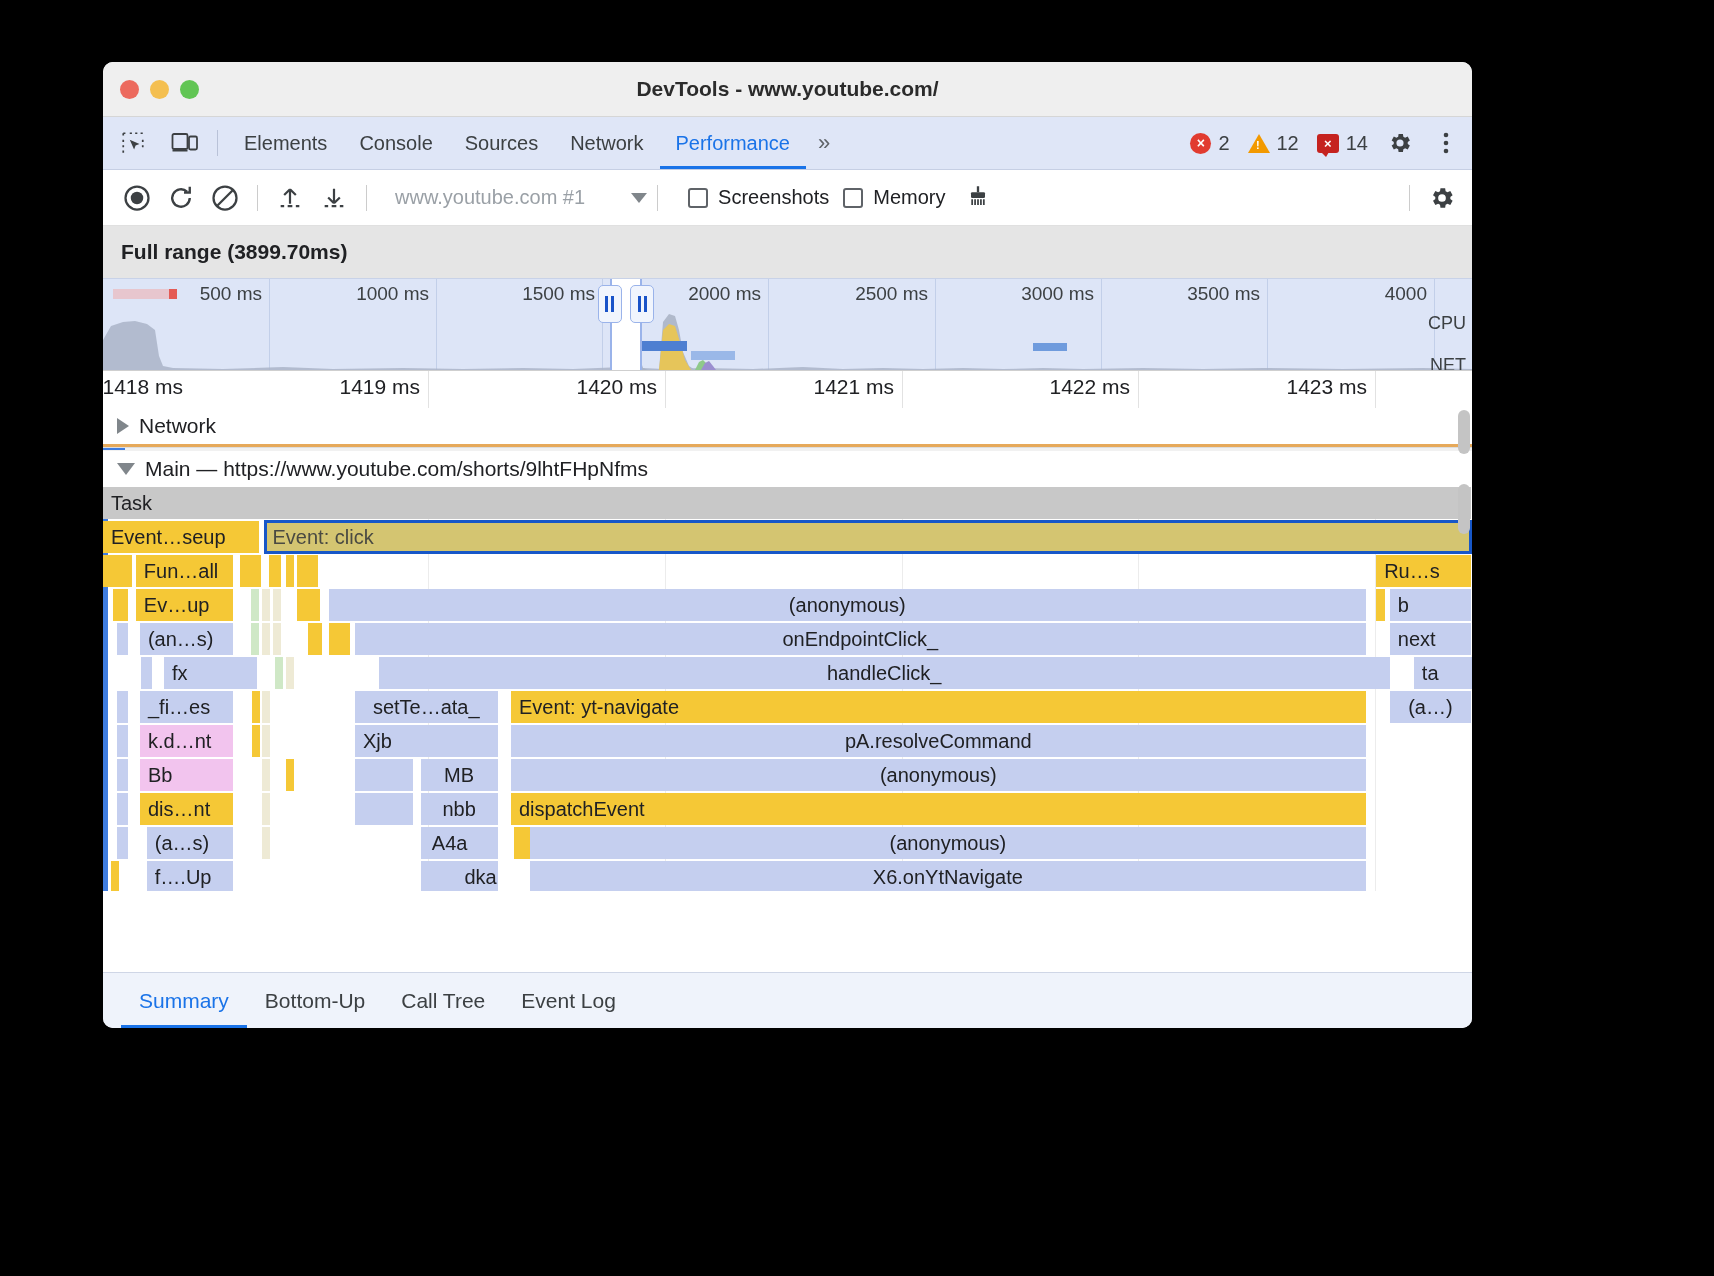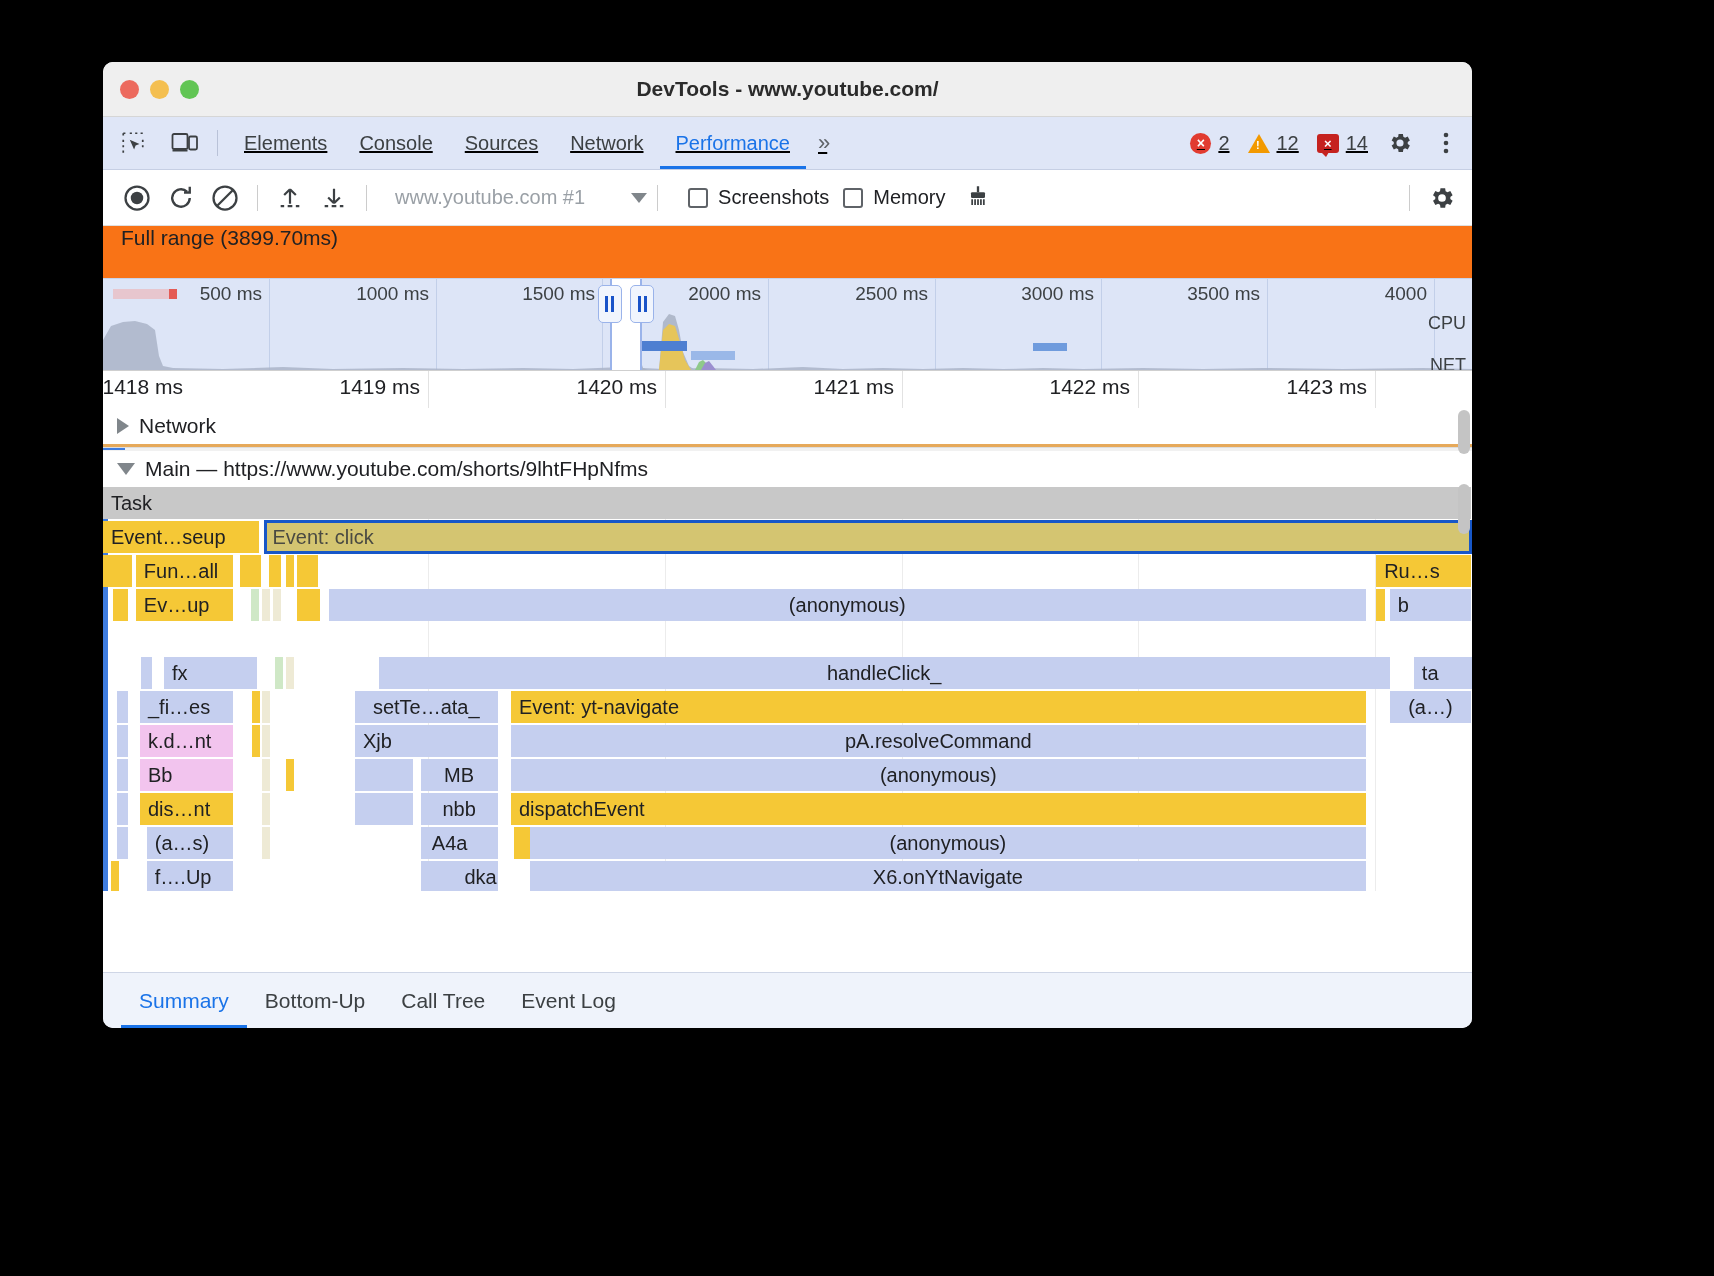--- a/index.html
+++ b/index.html
@@ -40,21 +40,20 @@
     pointer-events: none;
   }
 
   
   .tabbar {
     height: 53px;
     background: #dfe6f7;
     display: flex; align-items: center;
     border-bottom: 1px solid #c6cfe4;
     position: relative;
-    text-decoration: underline;
   }
   .tb-icon {
     width: 44px; height: 40px; margin-left: 8px;
     display: flex; align-items: center; justify-content: center;
     color: #3c4043;
   }
   .tb-sep {
     width: 1px; height: 26px; background: #b9c2d8; margin: 0 10px;
   }
   .tab {
@@ -121,23 +120,24 @@
   .cbgroup { display: flex; align-items: center; gap: 10px; margin-left: 20px; }
   .cbox {
     width: 20px; height: 20px; border: 2px solid #5f6368; border-radius: 3px;
     background: #fff;
   }
   .cblabel { font-size: 20px; color: #202124; }
   .pb-right { margin-left: auto; display: flex; align-items: center; }
 
   
   .fullrange {
-    height: 52px; display: flex; align-items: flex-start;
+    height: 52px; display: flex; align-items: center;
     padding-left: 18px; font-size: 21px; color: #202124;
-    background: #f97316;
+    background: #e5e5e5;
+    font-weight: bold;
   }
 
   
   .overview {
     position: relative; height: 92px; background: #dde5f7;
     border-top: 1px solid #c8d2e8; overflow: hidden;
   }
   .ov-grid { position: absolute; inset: 0; }
   .ov-gl { position: absolute; top: 0; bottom: 0; width: 1px; background: #c2cfe9; }
   .ov-lbl {
@@ -477,20 +477,31 @@
         <div class="fb yellow" style="left: 9.583px; width: 15.428px;"></div>
         <div class="fb yellow" style="left: 32.856px; width: 97.568px;">Ev…up</div>
         <div class="fb green" style="left: 147.852px; width: 4.476px;"></div>
         <div class="fb cream" style="left: 158.804px; width: 3.107px;"></div>
         <div class="fb cream" style="left: 169.756px; width: 3.107px;"></div>
         <div class="fb yellow" style="left: 194.398px; width: 22.273px;"></div>
         <div class="fb blue c" style="left: 225.885px; width: 1036.7px;">(anonymous)</div>
         <div class="fb yellow" style="left: 1273.17px; width: 8.583px;"></div>
         <div class="fb blue" style="left: 1286.86px; width: 81.14px;">b</div>
       </div>
+      <div class="frow" style="top: 136px;">
+        <div class="fb blue" style="left: 13.69px; width: 11.321px;"></div>
+        <div class="fb blue" style="left: 36.963px; width: 93.461px;">(an…s)</div>
+        <div class="fb green" style="left: 147.852px; width: 4.476px;"></div>
+        <div class="fb cream" style="left: 158.804px; width: 3.107px;"></div>
+        <div class="fb cream" style="left: 169.756px; width: 3.107px;"></div>
+        <div class="fb yellow" style="left: 205.35px; width: 14.059px;"></div>
+        <div class="fb yellow" style="left: 225.885px; width: 20.904px;"></div>
+        <div class="fb blue c" style="left: 251.896px; width: 1010.69px;">onEndpointClick_</div>
+        <div class="fb blue" style="left: 1286.86px; width: 81.14px;">next</div>
+      </div>
       <div class="frow" style="top: 170px; margin-left: 24px;">
         <div class="fb blue" style="left: 13.69px; width: 11.321px;"></div>
         <div class="fb blue" style="left: 36.963px; width: 93.461px;">fx</div>
         <div class="fb green" style="left: 147.852px; width: 4.476px;"></div>
         <div class="fb cream" style="left: 158.804px; width: 3.107px;"></div>
         <div class="fb blue c" style="left: 251.896px; width: 1010.69px;">handleClick_</div>
         <div class="fb blue" style="left: 1286.86px; width: 81.14px;">ta</div>
       </div>
       <div class="frow" style="top: 204px;">
         <div class="fb blue" style="left: 13.69px; width: 11.321px;"></div>

